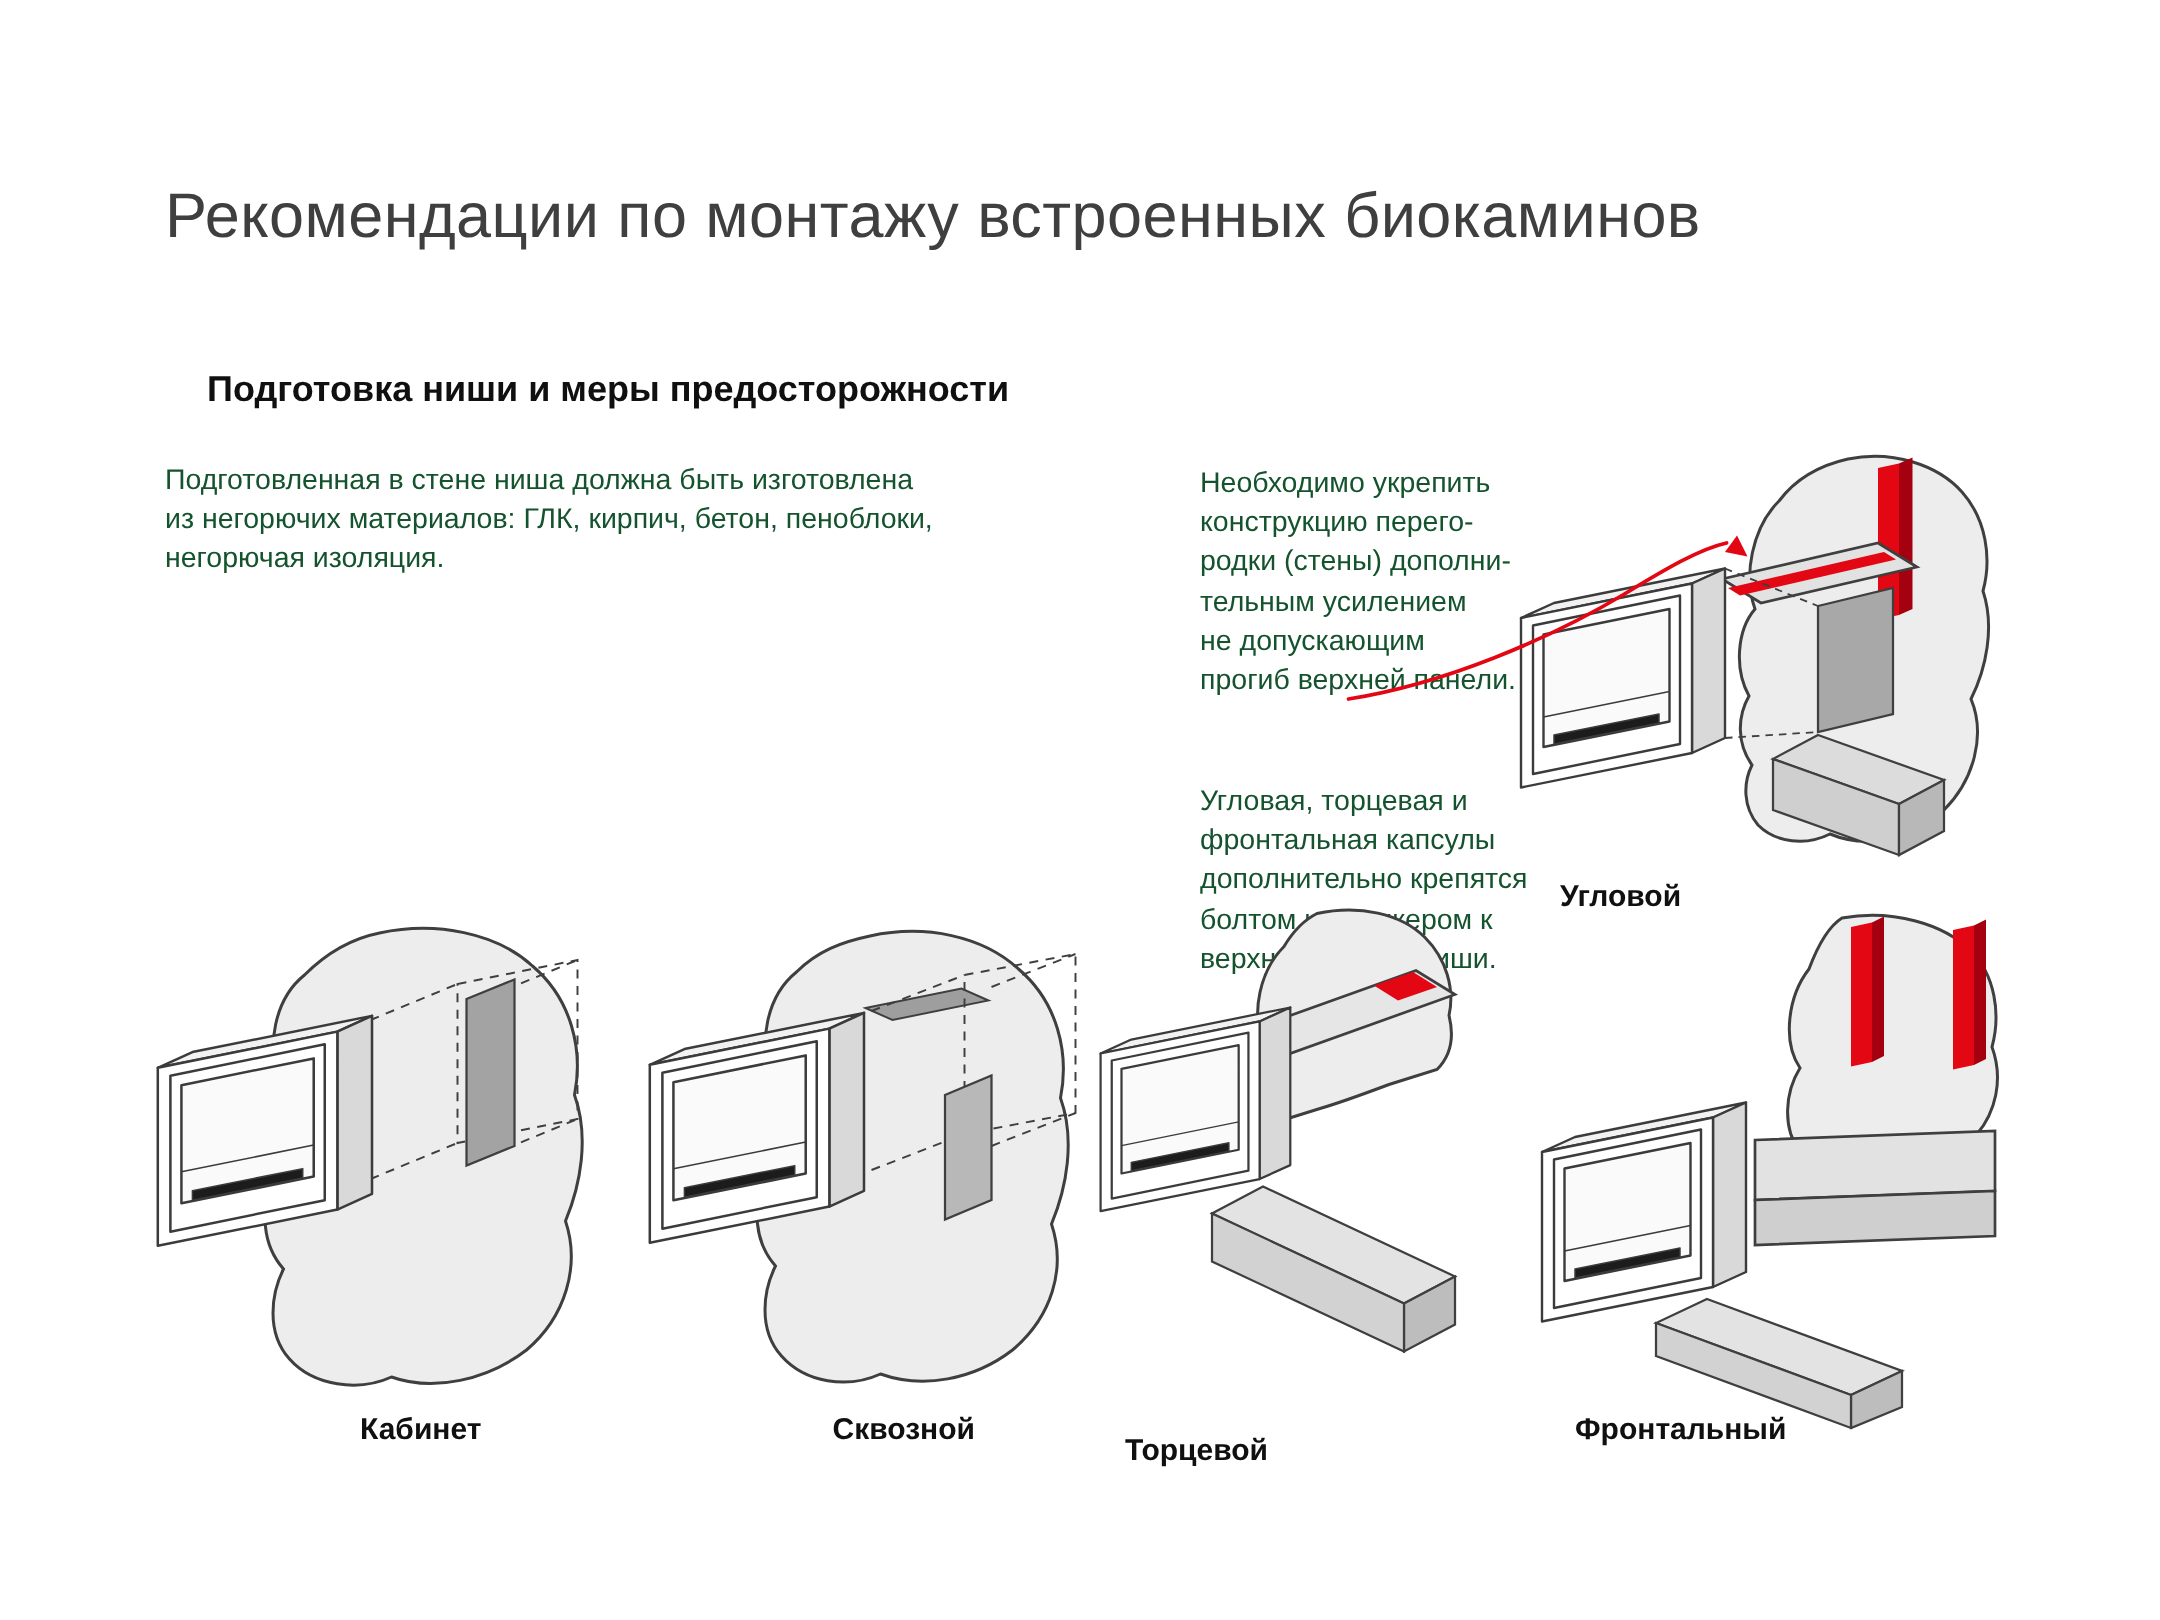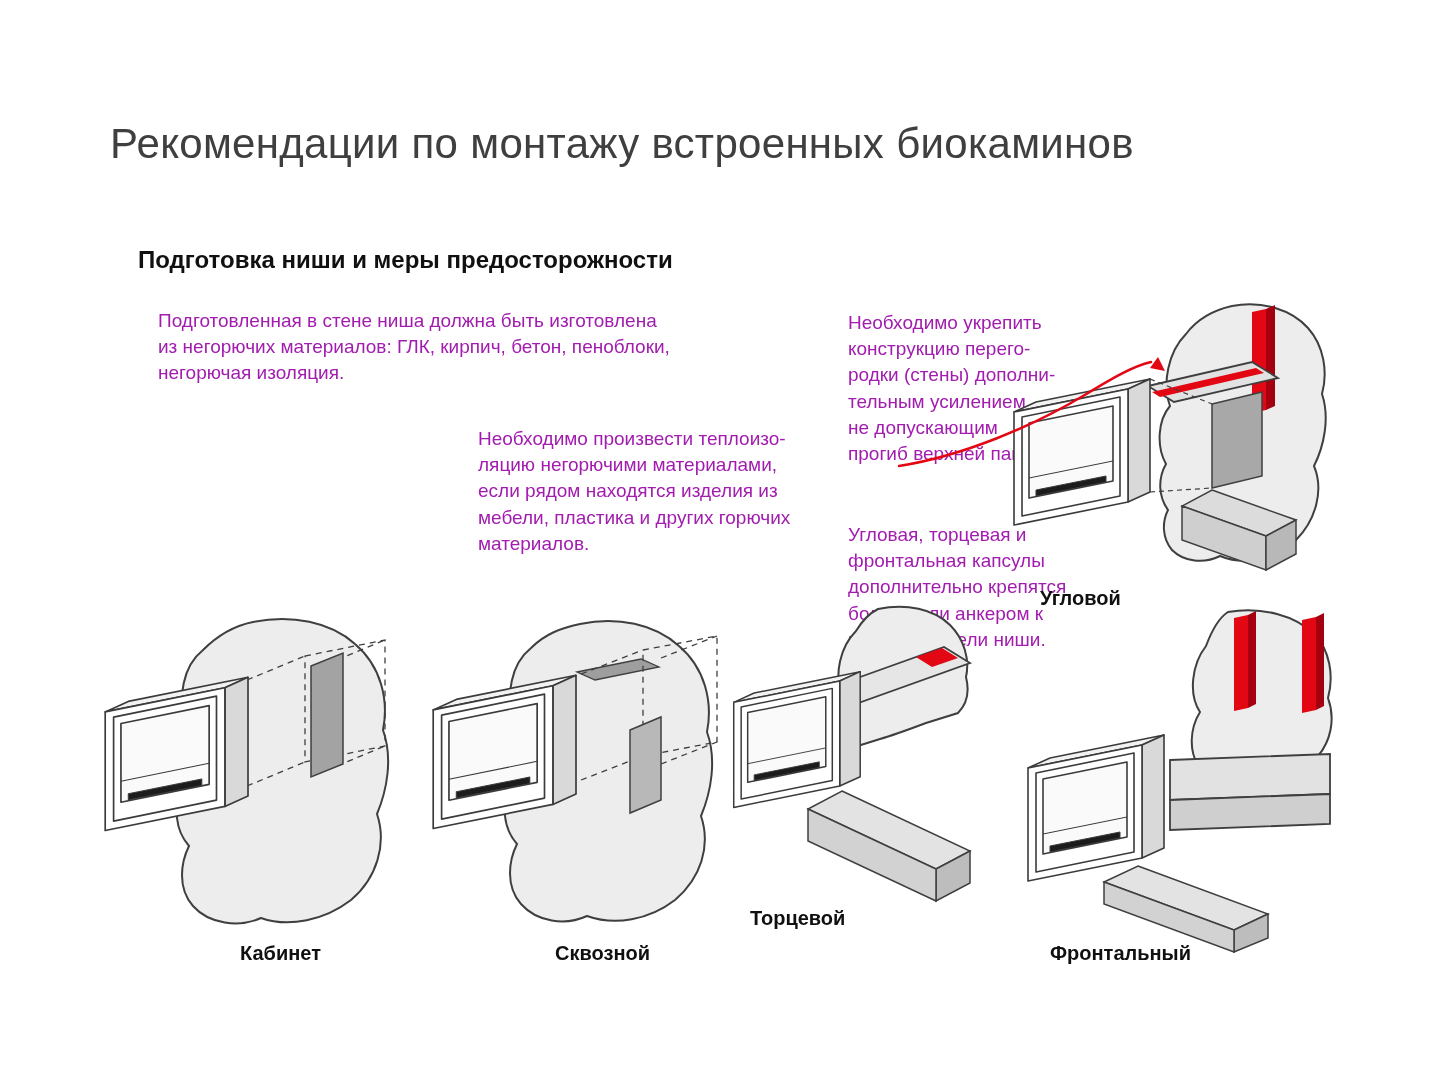--- a/index.html
+++ b/index.html
@@ -8,21 +8,21 @@
     font-family:Liberation Sans, sans-serif; color:#3a3a3a; overflow:hidden;
   }
   .abs { position:absolute; }
   .title {
     font-size:42px; font-weight:400; color:#3f3f3f; letter-spacing:0.3px; white-space:nowrap;
   }
   .heading {
     font-size:24px; font-weight:700; color:#101010; white-space:nowrap;margin-left:28px;
   }
   .body-text {
-    font-size:19px; line-height:1.38; color:#a21caf; white-space:pre-line;margin-left:48px;
+    font-size:19px; line-height:1.38; color:#14532d; white-space:pre-line;
   }
   .diagram-label {
     font-size:20px; font-weight:700; color:#101010; text-align:left; width:200px;
   }
   svg { display:block; }
   .defs-holder { position:absolute; width:0; height:0; overflow:hidden; }
 </style>
 </head>
 <body>
 
@@ -44,25 +44,20 @@
 
   <div class="abs title" style="left:110px; top:120px;">Рекомендации по монтажу встроенных биокаминов</div>
 
   <div class="abs heading" style="left:110px; top:246px;">Подготовка ниши и меры предосторожности</div>
 
   <div class="abs body-text" style="left:110px; top:308px; width:600px;">Подготовленная в стене ниша должна быть изготовлена
 из негорючих материалов: ГЛК, кирпич, бетон, пеноблоки,
 негорючая изоляция.</div>
 
 
-  <div class="abs body-text" style="left:430px; top:426px; width:320px;">Необходимо произвести теплоизо-
-ляцию негорючими материалами,
-если рядом находятся изделия из
-мебели, пластика и других горючих
-материалов.</div>
 
   <div class="abs body-text" style="left:800px; top:310px; width:240px;">Необходимо укрепить
 конструкцию перего-
 родки (стены) дополни-
 тельным усилением
 не допускающим
 прогиб верхней панели.</div>
 
   <div class="abs body-text" style="left:800px; top:522px; width:240px;">Угловая, торцевая и
 фронтальная капсулы
@@ -134,21 +129,21 @@
     <path d="M148,4 C176,-2 204,4 220,20 C234,34 240,54 236,72 C240,88 236,100 228,108
          L196,118 C180,124 164,130 150,134 L118,144 C106,128 104,106 112,90
          C104,70 110,42 126,26 C132,16 140,8 148,4 Z" fill="#ededed" stroke="#3f3f3f" stroke-width="2"></path>
     <polygon points="52,100 214,42 240,58 78,116" fill="#e6e6e6" stroke="#3f3f3f" stroke-width="1.8"></polygon>
     <polygon points="186,52 212,43 228,53 202,62" fill="#e30613"></polygon>
     <polygon points="112,186 240,246 206,264 78,204" fill="#e3e3e3" stroke="#3f3f3f" stroke-width="1.5"></polygon>
     <polygon points="240,246 240,278 206,296 206,264" fill="#bdbdbd" stroke="#3f3f3f" stroke-width="1.5"></polygon>
     <polygon points="78,204 206,264 206,296 78,236" fill="#d2d2d2" stroke="#3f3f3f" stroke-width="1.5"></polygon>
     <use href="#capsule" xlink:href="#capsule" transform="translate(0,62) scale(0.93)"></use>
   </svg>
-  <div class="abs diagram-label" style="left:750px; top:907px;">Торцевой</div>
+  <div class="abs diagram-label" style="left:750px; top:956px;">Торцевой</div>
 
   <svg class="abs" style="left:1020px; top:608px;" width="315" height="345" viewBox="0 0 315 345">
     <path d="M208,4 C242,-2 276,8 294,26 C310,42 314,68 308,90 C316,112 310,134 298,148
          C290,158 278,162 268,160 L180,160 C168,144 170,120 180,104
          C168,86 172,56 186,38 C192,22 200,9 208,4 Z" fill="#ededed" stroke="#3f3f3f" stroke-width="2"></path>
     <polygon points="214,10 228,7 228,100 214,103" fill="#e30613"></polygon>
     <polygon points="228,7 236,3 236,96 228,100" fill="#a5000f"></polygon>
     <polygon points="282,12 296,9 296,102 282,105" fill="#e30613"></polygon>
     <polygon points="296,9 304,5 304,98 296,102" fill="#a5000f"></polygon>
     <polygon points="150,152 310,146 310,186 150,192" fill="#e2e2e2" stroke="#3f3f3f" stroke-width="1.8"></polygon>

